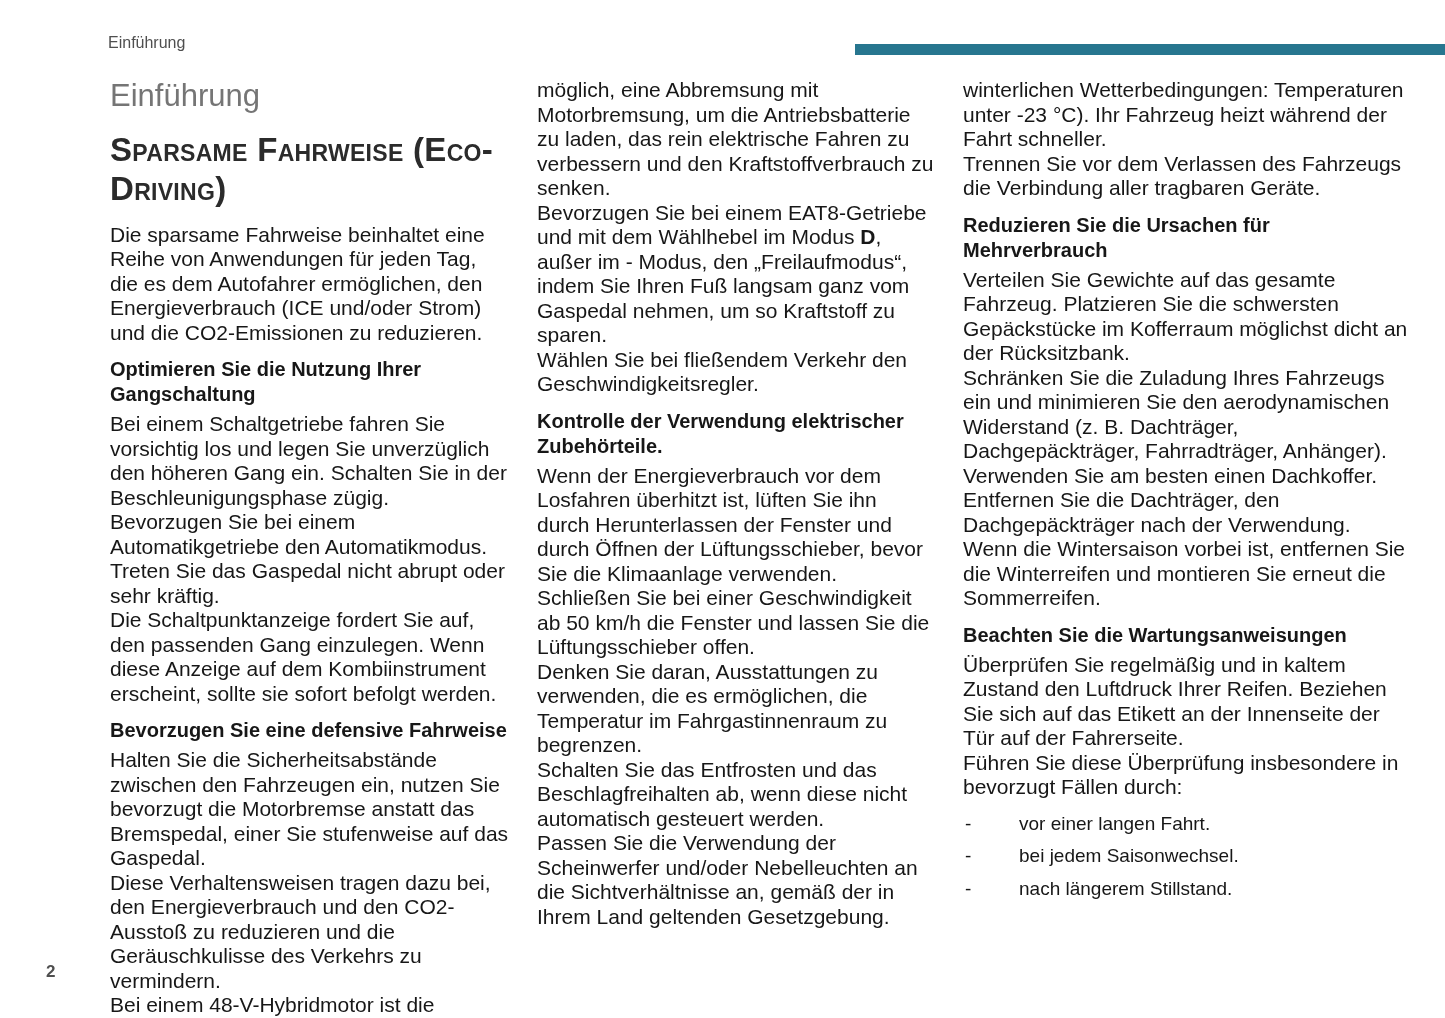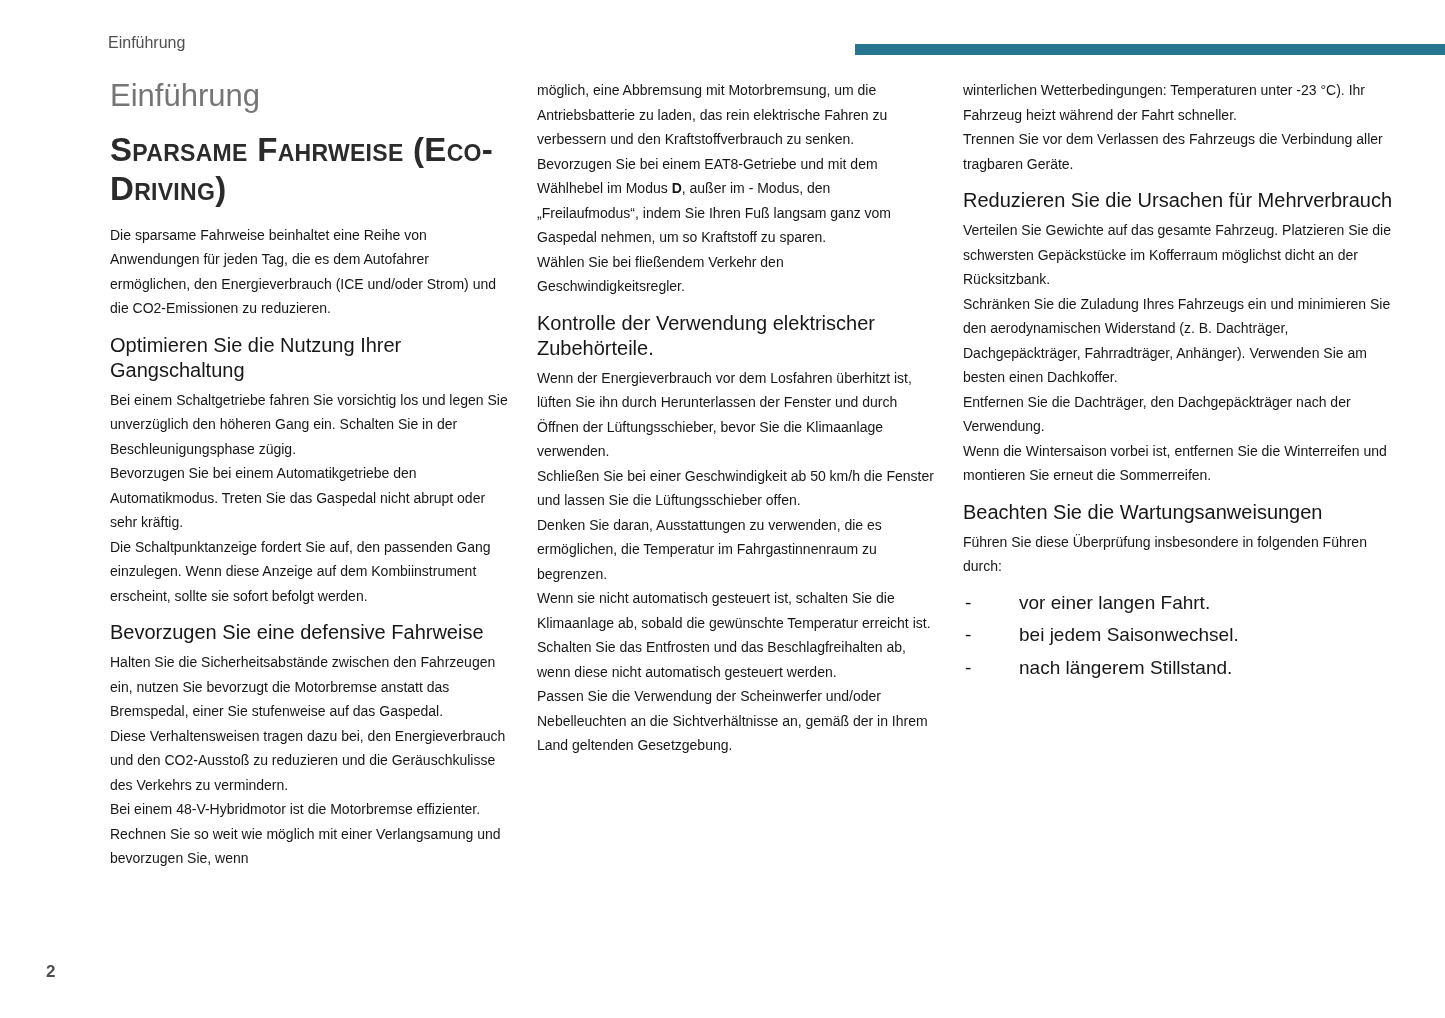--- a/index.html
+++ b/index.html
@@ -41,28 +41,28 @@
     margin: 0 0 14px 0;
     font-size: 33px;
     font-weight: 700;
     font-variant: small-caps;
     letter-spacing: 0.3px;
     color: #2b2b2b;
     line-height: 1.2;
   }
   .col p {
     margin: 0;
-    font-size: 14px;
+    font-size: 21px;
     line-height: 24.5px;
     color: #171717;
   }
   .col h3 {
     margin: 12px 0 5px 0;
     font-size: 20px;
-    font-weight: 400;
+    font-weight: 700;
     line-height: 25px;
     color: #171717;
   }
   .dash-list { margin-top: 12px; }
   .dash-list .li {
     display: flex;
     margin-bottom: 8px;
     font-size: 19px;
     line-height: 24.5px;
   }
@@ -104,36 +104,36 @@
   </div>
   <div class="col col-2">
     <div>
         <p><span>möglich, eine Abbremsung mit Motorbremsung, um die Antriebsbatterie zu laden, das rein elektrische Fahren zu verbessern und den Kraftstoffverbrauch zu senken.</span></p>
         <p><span>Bevorzugen Sie bei einem EAT8-Getriebe und mit dem Wählhebel im Modus </span><b>D</b><span>, außer im - Modus, den „Freilaufmodus“, indem Sie Ihren Fuß langsam ganz vom Gaspedal nehmen, um so Kraftstoff zu sparen.</span></p>
         <p><span>Wählen Sie bei fließendem Verkehr den Geschwindigkeitsregler.</span></p>
         <h3>Kontrolle der Verwendung elektrischer Zubehörteile.</h3>
         <p><span>Wenn der Energieverbrauch vor dem Losfahren überhitzt ist, lüften Sie ihn durch Herunterlassen der Fenster und durch Öffnen der Lüftungsschieber, bevor Sie die Klimaanlage verwenden.</span></p>
         <p><span>Schließen Sie bei einer Geschwindigkeit ab 50 km/h die Fenster und lassen Sie die Lüftungsschieber offen.</span></p>
         <p><span>Denken Sie daran, Ausstattungen zu verwenden, die es ermöglichen, die Temperatur im Fahrgastinnenraum zu begrenzen.</span></p>
-        <p><span>Wenn sie nicht automatisch gesteuert ist, schalten Sie die Klimaanlage ab, sobald die gewünschte Temperatur erreicht ist.</span></p>
         <p><span>Schalten Sie das Entfrosten und das Beschlagfreihalten ab, wenn diese nicht automatisch gesteuert werden.</span></p>
         <p><span>Passen Sie die Verwendung der Scheinwerfer und/oder Nebelleuchten an die Sichtverhältnisse an, gemäß der in Ihrem Land geltenden Gesetzgebung.</span></p>
       </div>
   </div>
   <div class="col col-3">
     <div>
         <p><span>winterlichen Wetterbedingungen: Temperaturen unter -23 °C). Ihr Fahrzeug heizt während der Fahrt schneller.</span></p>
         <p><span>Trennen Sie vor dem Verlassen des Fahrzeugs die Verbindung aller tragbaren Geräte.</span></p>
         <h3>Reduzieren Sie die Ursachen für Mehrverbrauch</h3>
         <p><span>Verteilen Sie Gewichte auf das gesamte Fahrzeug. Platzieren Sie die schwersten Gepäckstücke im Kofferraum möglichst dicht an der Rücksitzbank.</span></p>
         <p><span>Schränken Sie die Zuladung Ihres Fahrzeugs ein und minimieren Sie den aerodynamischen Widerstand (z. B. Dachträger, Dachgepäckträger, Fahrradträger, Anhänger). Verwenden Sie am besten einen Dachkoffer.</span></p>
         <p><span>Entfernen Sie die Dachträger, den Dachgepäckträger nach der Verwendung.</span></p>
         <p><span>Wenn die Wintersaison vorbei ist, entfernen Sie die Winterreifen und montieren Sie erneut die Sommerreifen.</span></p>
         <h3>Beachten Sie die Wartungsanweisungen</h3>
-        <p><span>Führen Sie diese Überprüfung insbesondere in folgenden Führen durch:</span></p>
+        <p><span>Überprüfen Sie regelmäßig und in kaltem Zustand den Luftdruck Ihrer Reifen. Beziehen Sie sich auf das Etikett an der Innenseite der Tür auf der Fahrerseite.</span></p>
+        <p><span>Führen Sie diese Überprüfung insbesondere in bevorzugt Fällen durch:</span></p>
         <div class="dash-list">
           <div class="li">
             <span class="dash">-</span>
             <span>vor einer langen Fahrt.</span>
           </div>
           <div class="li">
             <span class="dash">-</span>
             <span>bei jedem Saisonwechsel.</span>
           </div>
           <div class="li">

